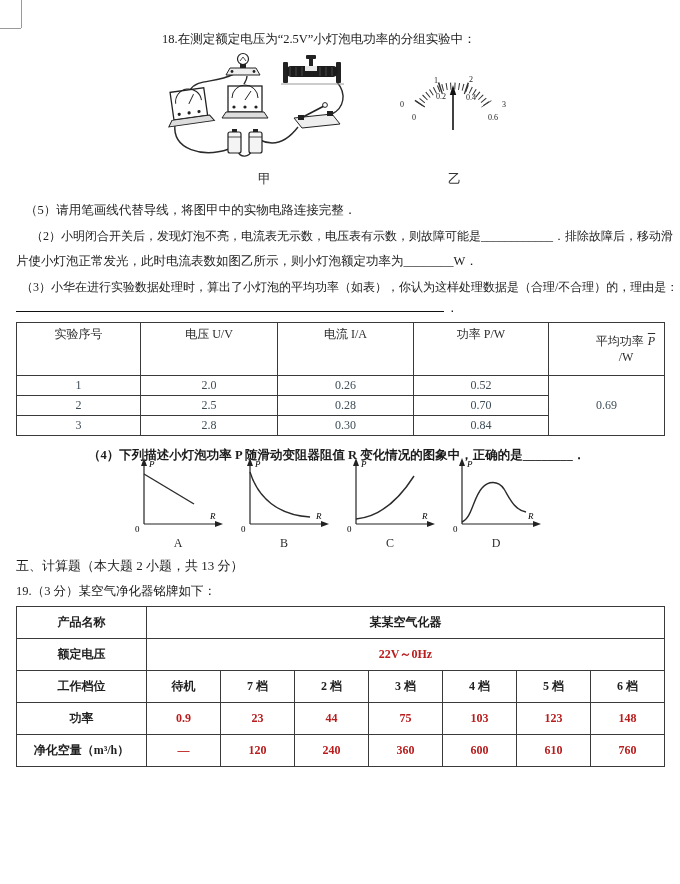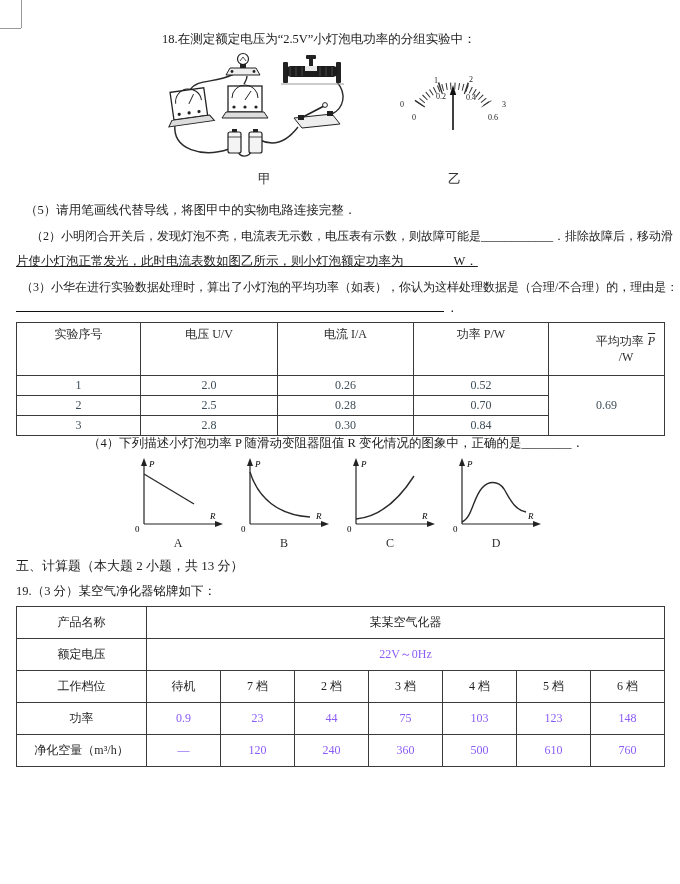--- a/index.html
+++ b/index.html
@@ -8,23 +8,23 @@
   .abs{position:absolute;}
   .txt{font-size:12.5px;line-height:1.25;white-space:nowrap;}
   .corner-v{position:absolute;left:21px;top:0;width:0;height:28px;border-left:1.5px solid #9a9a9a;}
   .corner-h{position:absolute;left:0;top:28px;width:21px;height:0;border-top:1.5px solid #9a9a9a;}
   table{border-collapse:collapse;table-layout:fixed;background:#fff;}
   th,td{border:1px solid #3a3a3a;font-weight:normal;font-size:12px;text-align:center;
         padding:0;overflow:hidden;color:#2b2b2b;}
   .t1 th{height:49px;vertical-align:top;padding-top:3px;}
   .t1 th.avg{vertical-align:middle;padding-top:0;padding-left:39px;}
   .t1 td{height:19px;color:#3d4d58;}
-  .t2 td{height:31px;}
+  .t2 td{height:31px;font-weight:bold;}
   .t2 td.lbl{color:#1f1f1f;}
-  .t2 td.num{color:#8b5cf6;}
+  .t2 td.num{color:#b91c1c;}
   .pbar{font-style:italic;text-decoration:overline;padding:0 1px;}
   .blank-line{border-bottom:1.4px solid #111;}
   .caption{font-size:13px;color:#333;}
   .pagenum{font-size:13px;color:#9a9a9a;}
   .graph-label{font-size:12px;text-align:center;color:#2b2b2b;margin-top:-2px;}
   svg text{font-family:"Liberation Serif","DejaVu Serif",serif;}
 </style>
 </head>
 <body>
 
@@ -123,21 +123,21 @@
       <line x1="63" y1="58" x2="63" y2="22" stroke="#111" stroke-width="1.6"></line>
       <polygon points="63,13 59.8,23 66.2,23" fill="#111"></polygon>
     </g>
   </svg>
 
   <div class="abs caption" style="left:258px;top:170px;">甲</div>
   <div class="abs caption" style="left:448px;top:170px;">乙</div>
 
   <div class="abs txt" style="left:25px;top:203px;">（5）请用笔画线代替导线，将图甲中的实物电路连接完整．</div>
   <div class="abs txt" style="left:25px;top:229px;font-size:12px;margin-left:6px;">（2）小明闭合开关后，发现灯泡不亮，电流表无示数，电压表有示数，则故障可能是____________．排除故障后，移动滑</div>
-  <div class="abs txt" style="left:16px;top:254px;text-decoration:underline;">片使小灯泡正常发光，此时电流表数如图乙所示，则小灯泡额定功率为________W．</div>
+  <div class="abs txt" style="left:16px;top:254px;">片使小灯泡正常发光，此时电流表数如图乙所示，则小灯泡额定功率为________W．</div>
   <div class="abs txt" style="left:21px;top:280px;font-size:12px;">（3）小华在进行实验数据处理时，算出了小灯泡的平均功率（如表），你认为这样处理数据是（合理/不合理）的，理由是：</div>
 
   <div class="abs blank-line" style="left:16px;top:296px;width:428px;height:15px;"></div>
   <div class="abs txt" style="left:446px;top:301px;">．</div>
 
   <table class="t1 abs" style="left:16px;top:322px;width:648px;">
     <colgroup>
         <col style="width:124px">
         <col style="width:137px">
         <col style="width:136px">
@@ -167,21 +167,21 @@
     </tr>
     <tr>
       <td>3</td>
       <td>2.8</td>
       <td>0.30</td>
       <td>0.84</td>
     </tr>
   </tbody>
     </table>
 
-  <div class="abs txt" style="left:88px;top:436px;">（4）下列描述小灯泡功率 P 随滑动变阻器阻值 R 变化情况的图象中，正确的是________．</div>
+  <div class="abs txt" style="left:88px;top:448px;font-weight:bold;">（4）下列描述小灯泡功率 P 随滑动变阻器阻值 R 变化情况的图象中，正确的是________．</div>
 
   <div class="abs" style="left:128px;top:456px;display:flex;gap:6px;">
 
     <div style="width:100px;">
       <svg width="100" height="78" viewBox="0 0 100 78">
         <line x1="16" y1="7" x2="16" y2="68" stroke="#222" stroke-width="1.2"></line>
         <polygon points="16,2 13,10 19,10" fill="#222"></polygon>
         <line x1="16" y1="68" x2="90" y2="68" stroke="#222" stroke-width="1.2"></line>
         <polygon points="95,68 87,65 87,71" fill="#222"></polygon>
         <text x="21" y="11" font-size="9" font-style="italic">P</text>
@@ -277,21 +277,21 @@
       <td class="num">103</td>
       <td class="num">123</td>
       <td class="num">148</td>
     </tr>
     <tr>
       <td class="lbl">净化空量（m³/h）</td>
       <td class="num">—</td>
       <td class="num">120</td>
       <td class="num">240</td>
       <td class="num">360</td>
-      <td class="num">500</td>
+      <td class="num">600</td>
       <td class="num">610</td>
       <td class="num">760</td>
     </tr>
   </tbody>
     </table>
 
   <div class="abs pagenum" style="left:655px;top:845px;">3</div>
 
 </div>
 

